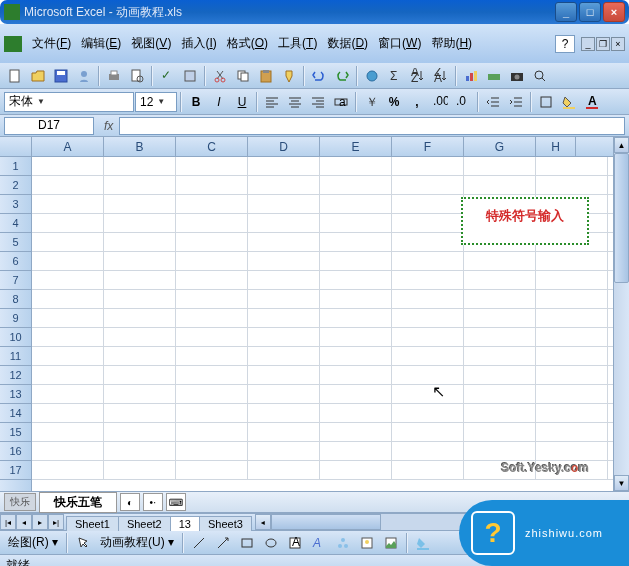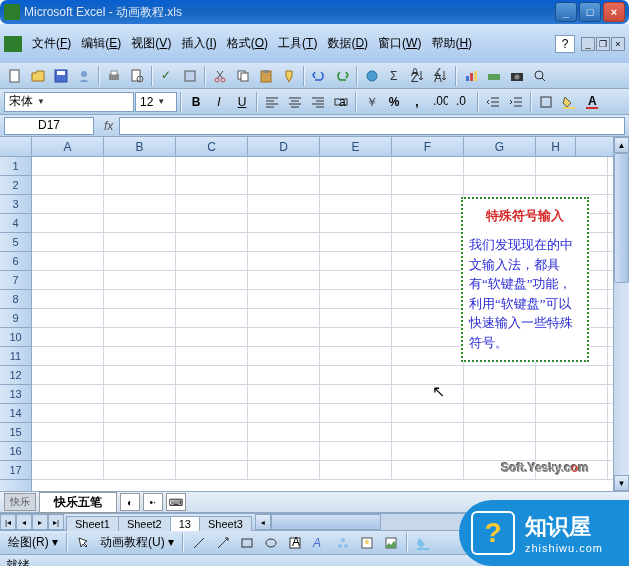--- a/index.html
+++ b/index.html
@@ -560,21 +560,20 @@
           <div class="cell"></div>
           <div class="cell"></div>
           <div class="cell"></div>
           <div class="cell"></div>
           <div class="cell"></div>
           <div class="cell"></div>
         </div>
       </div>
     <div class="callout">
       <div class="ctitle">特殊符号输入</div>
-      <div class="cbody">我们发现现在的中文输入法，都具有“软键盘”功能，利用“软键盘”可以快速输入一些特殊符号。</div>
     </div>
     <div class="watermark"><span>Soft.Yesky.c</span><span class="o1">o</span><span>m</span></div>
     <div class="cursor">↖</div>
   </div>
   <div class="vscroll">
     <div class="sbtn">▲</div>
     <div class="thumb"></div>
     <div class="sbtn down">▼</div>
   </div>
 </div>
@@ -677,16 +676,15 @@
 </div>
 
 <div class="statusbar">
   <span>就绪</span>
   <span class="sright">数</span>
 </div>
 
 <div class="zhishiwu">
   <div class="icon">?</div>
   <div class="txt">
-    <div class="big">知识屋</div>
     <div class="small">zhishiwu.com</div>
   </div>
 </div>
 
 </body></html>

